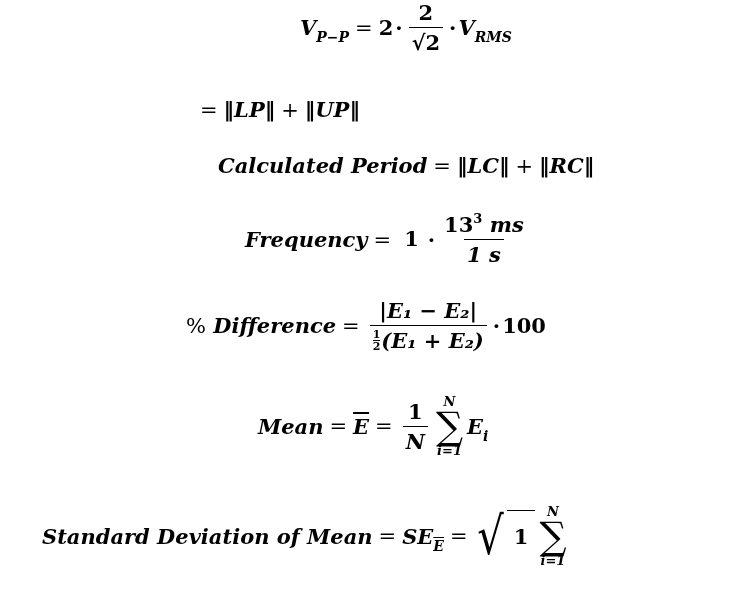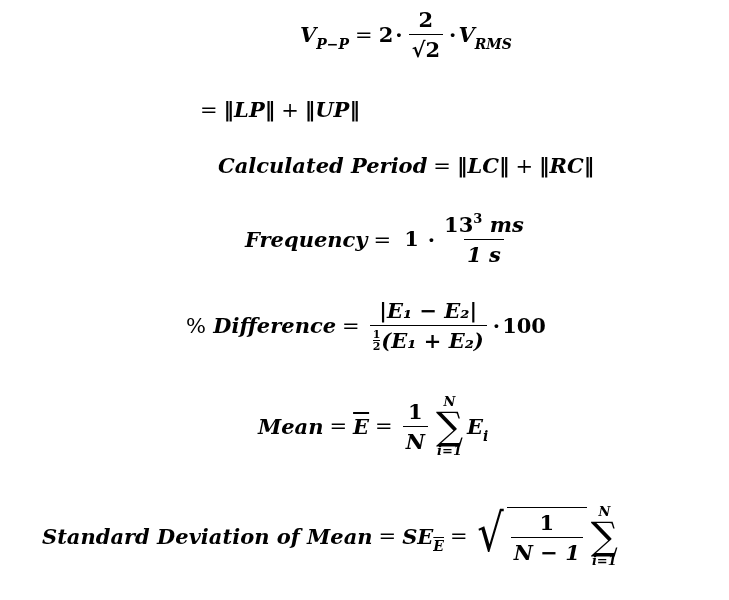--- a/index.html
+++ b/index.html
@@ -21,21 +21,21 @@
   .bar { text-decoration:overline; }
   .sqrt-wrap { display:inline-flex; align-items:stretch; }
   .sqrt-sign { font-style:normal; font-weight:normal; font-size:52px; line-height:1; transform:scaleX(0.8); }
   .sqrt-body { border-top:1.5px solid #000; display:inline-flex; align-items:center; padding-top:2px; }
   .small-frac { display:inline-flex; flex-direction:column; align-items:center; font-size:11px; line-height:1; margin-right:1px; }
   .small-frac .n { border-bottom:1px solid #000; }
 </style>
 </head>
 <body>
 
-<div class="eq" style="left:300px; top:7px;">
+<div class="eq" style="left:300px; top:0;">
   <span><span>V</span><span class="sub">P−P</span></span>
   <span class="op">=</span>
   <span class="up">2</span>
   <span class="dot">·</span>
   <span class="frac up">
     <span class="num">2</span>
     <span class="den">√2</span>
   </span>
   <span class="dot">·</span>
   <span><span>V</span><span class="sub">RMS</span></span>
@@ -107,21 +107,20 @@
 <div class="eq" style="left:42px; top:505px;">
   <span>Standard Deviation of Mean</span>
   <span class="op">=</span>
   <span><span>SE</span><span class="sub bar">E</span></span>
   <span class="op">=</span>
   <span class="sqrt-wrap">
     <span class="sqrt-sign">√</span>
     <span class="sqrt-body">
       <span class="frac">
         <span class="num up">1</span>
-        <span class="den">N − 1</span>
       </span>
     </span>
   </span>
   <span class="sum">
     <span class="lim">N</span>
     <span class="sig">∑</span>
     <span class="lim">i=1</span>
   </span>
 </div>
 

